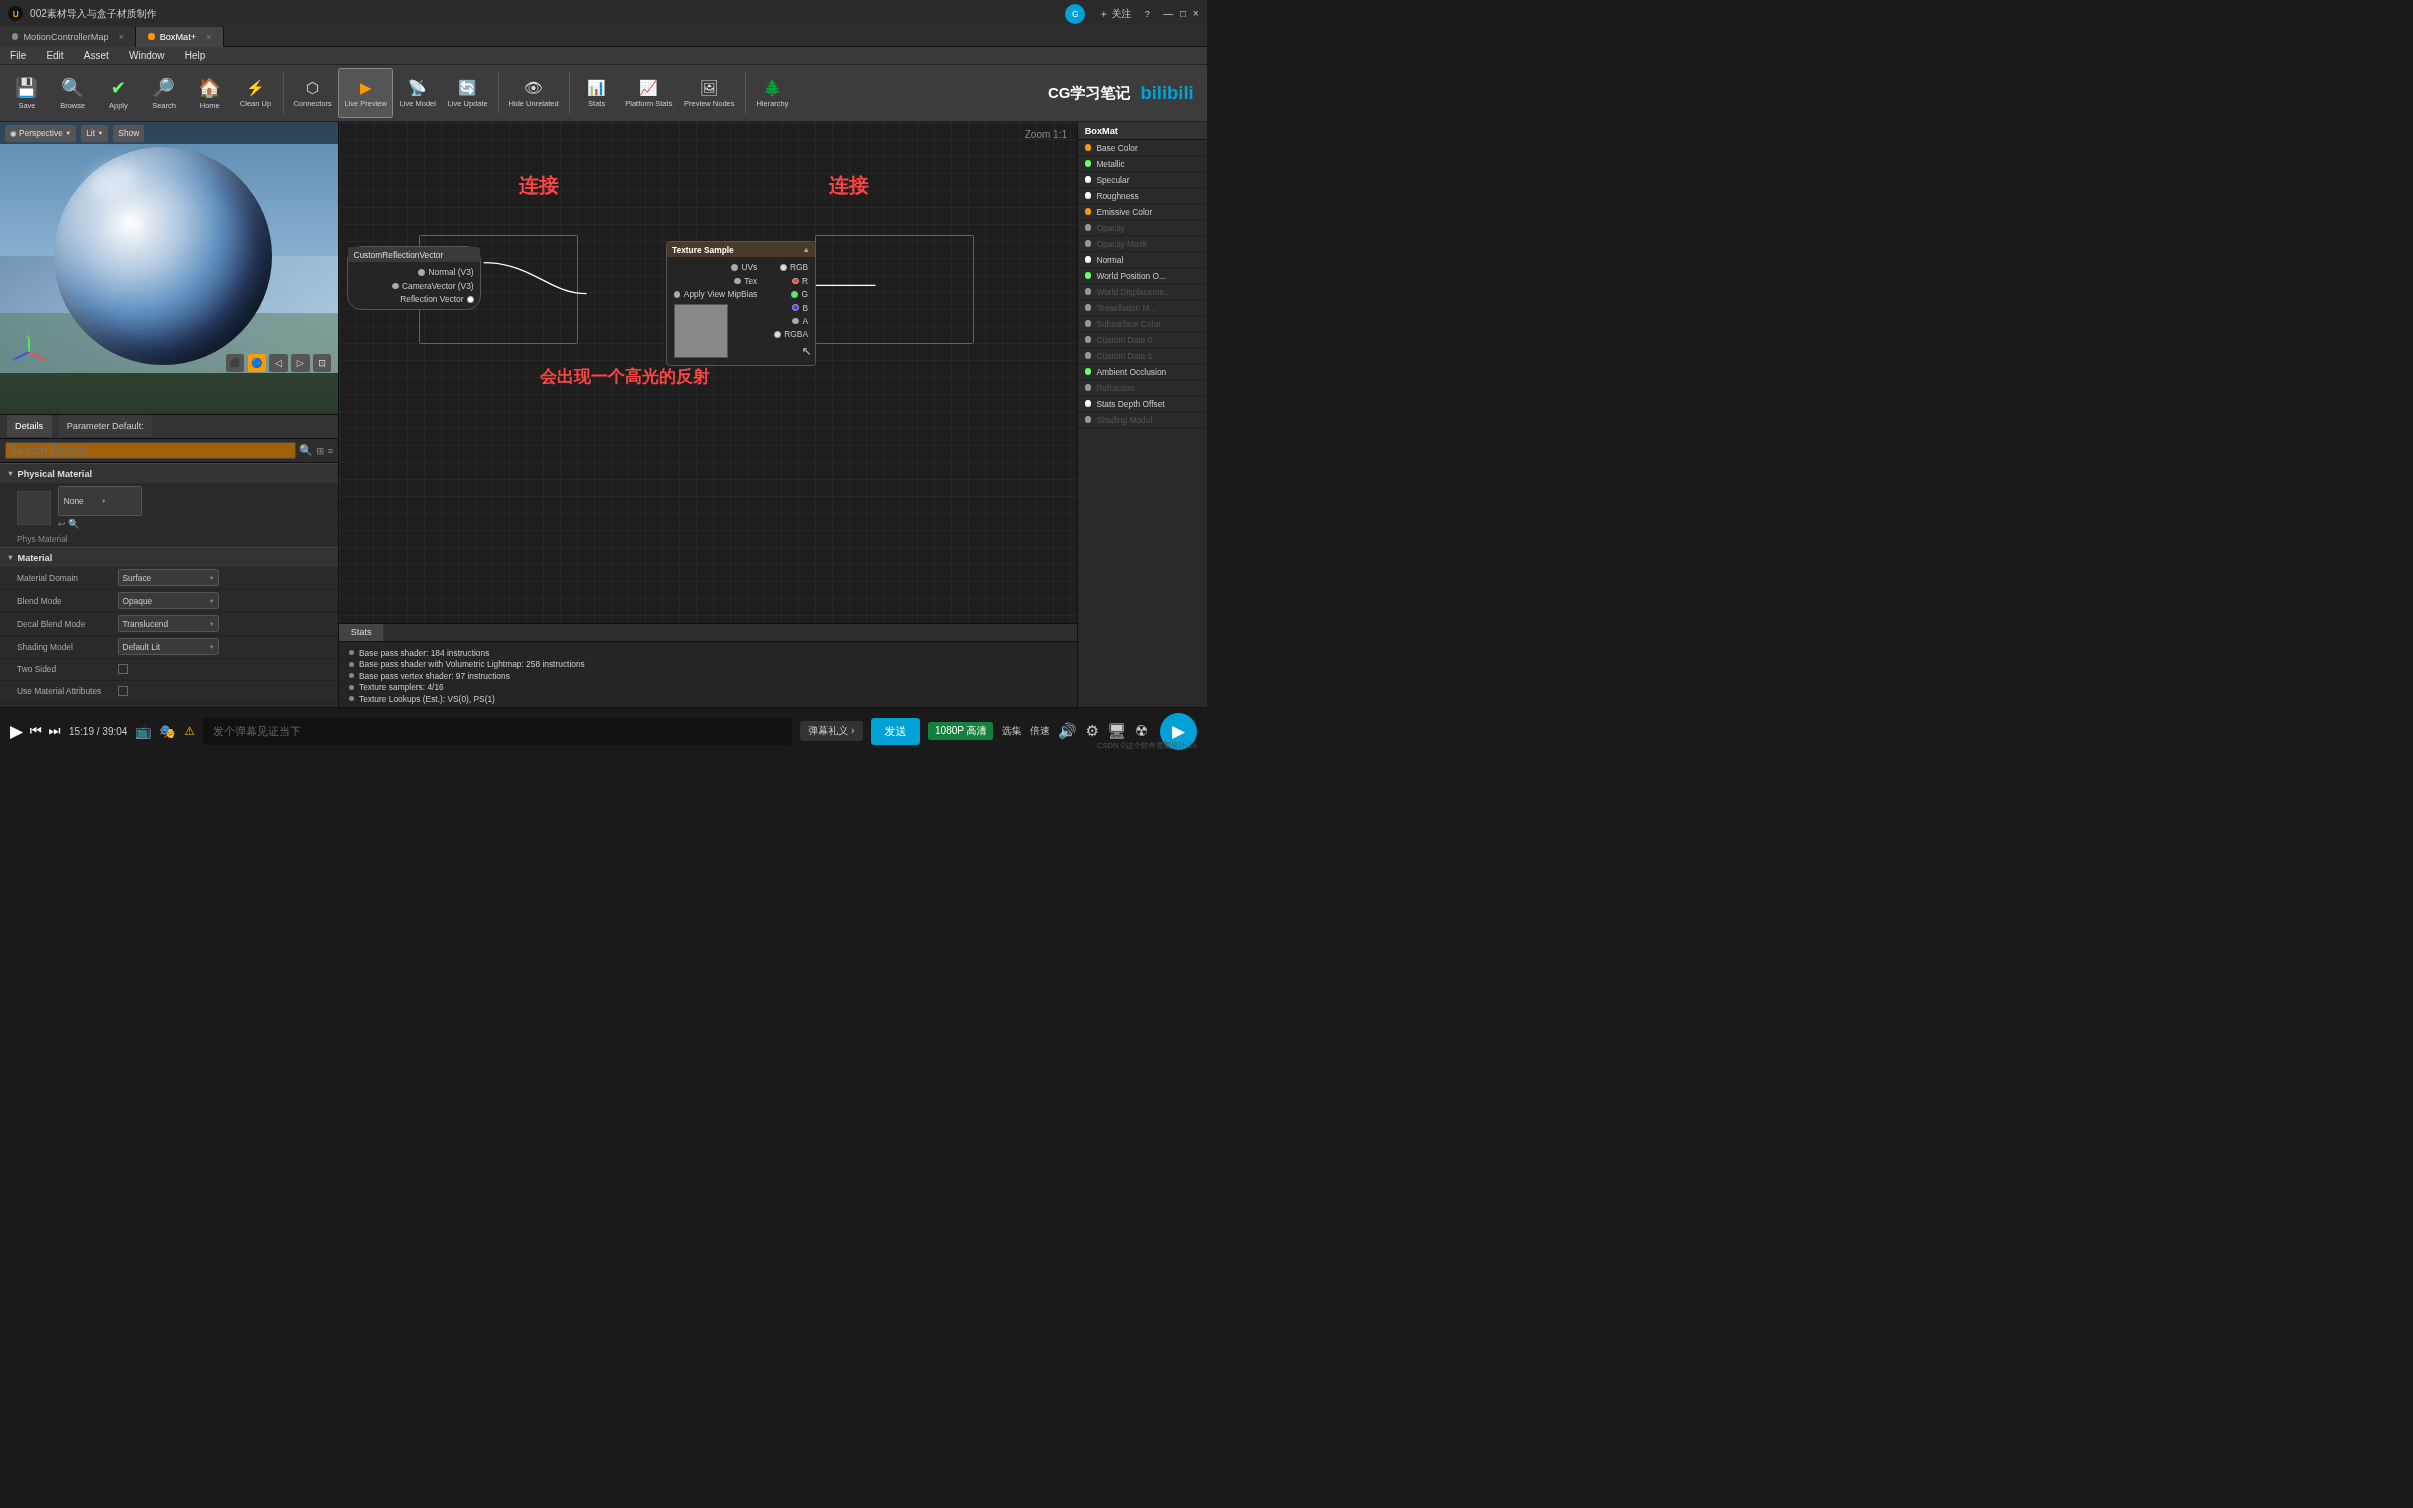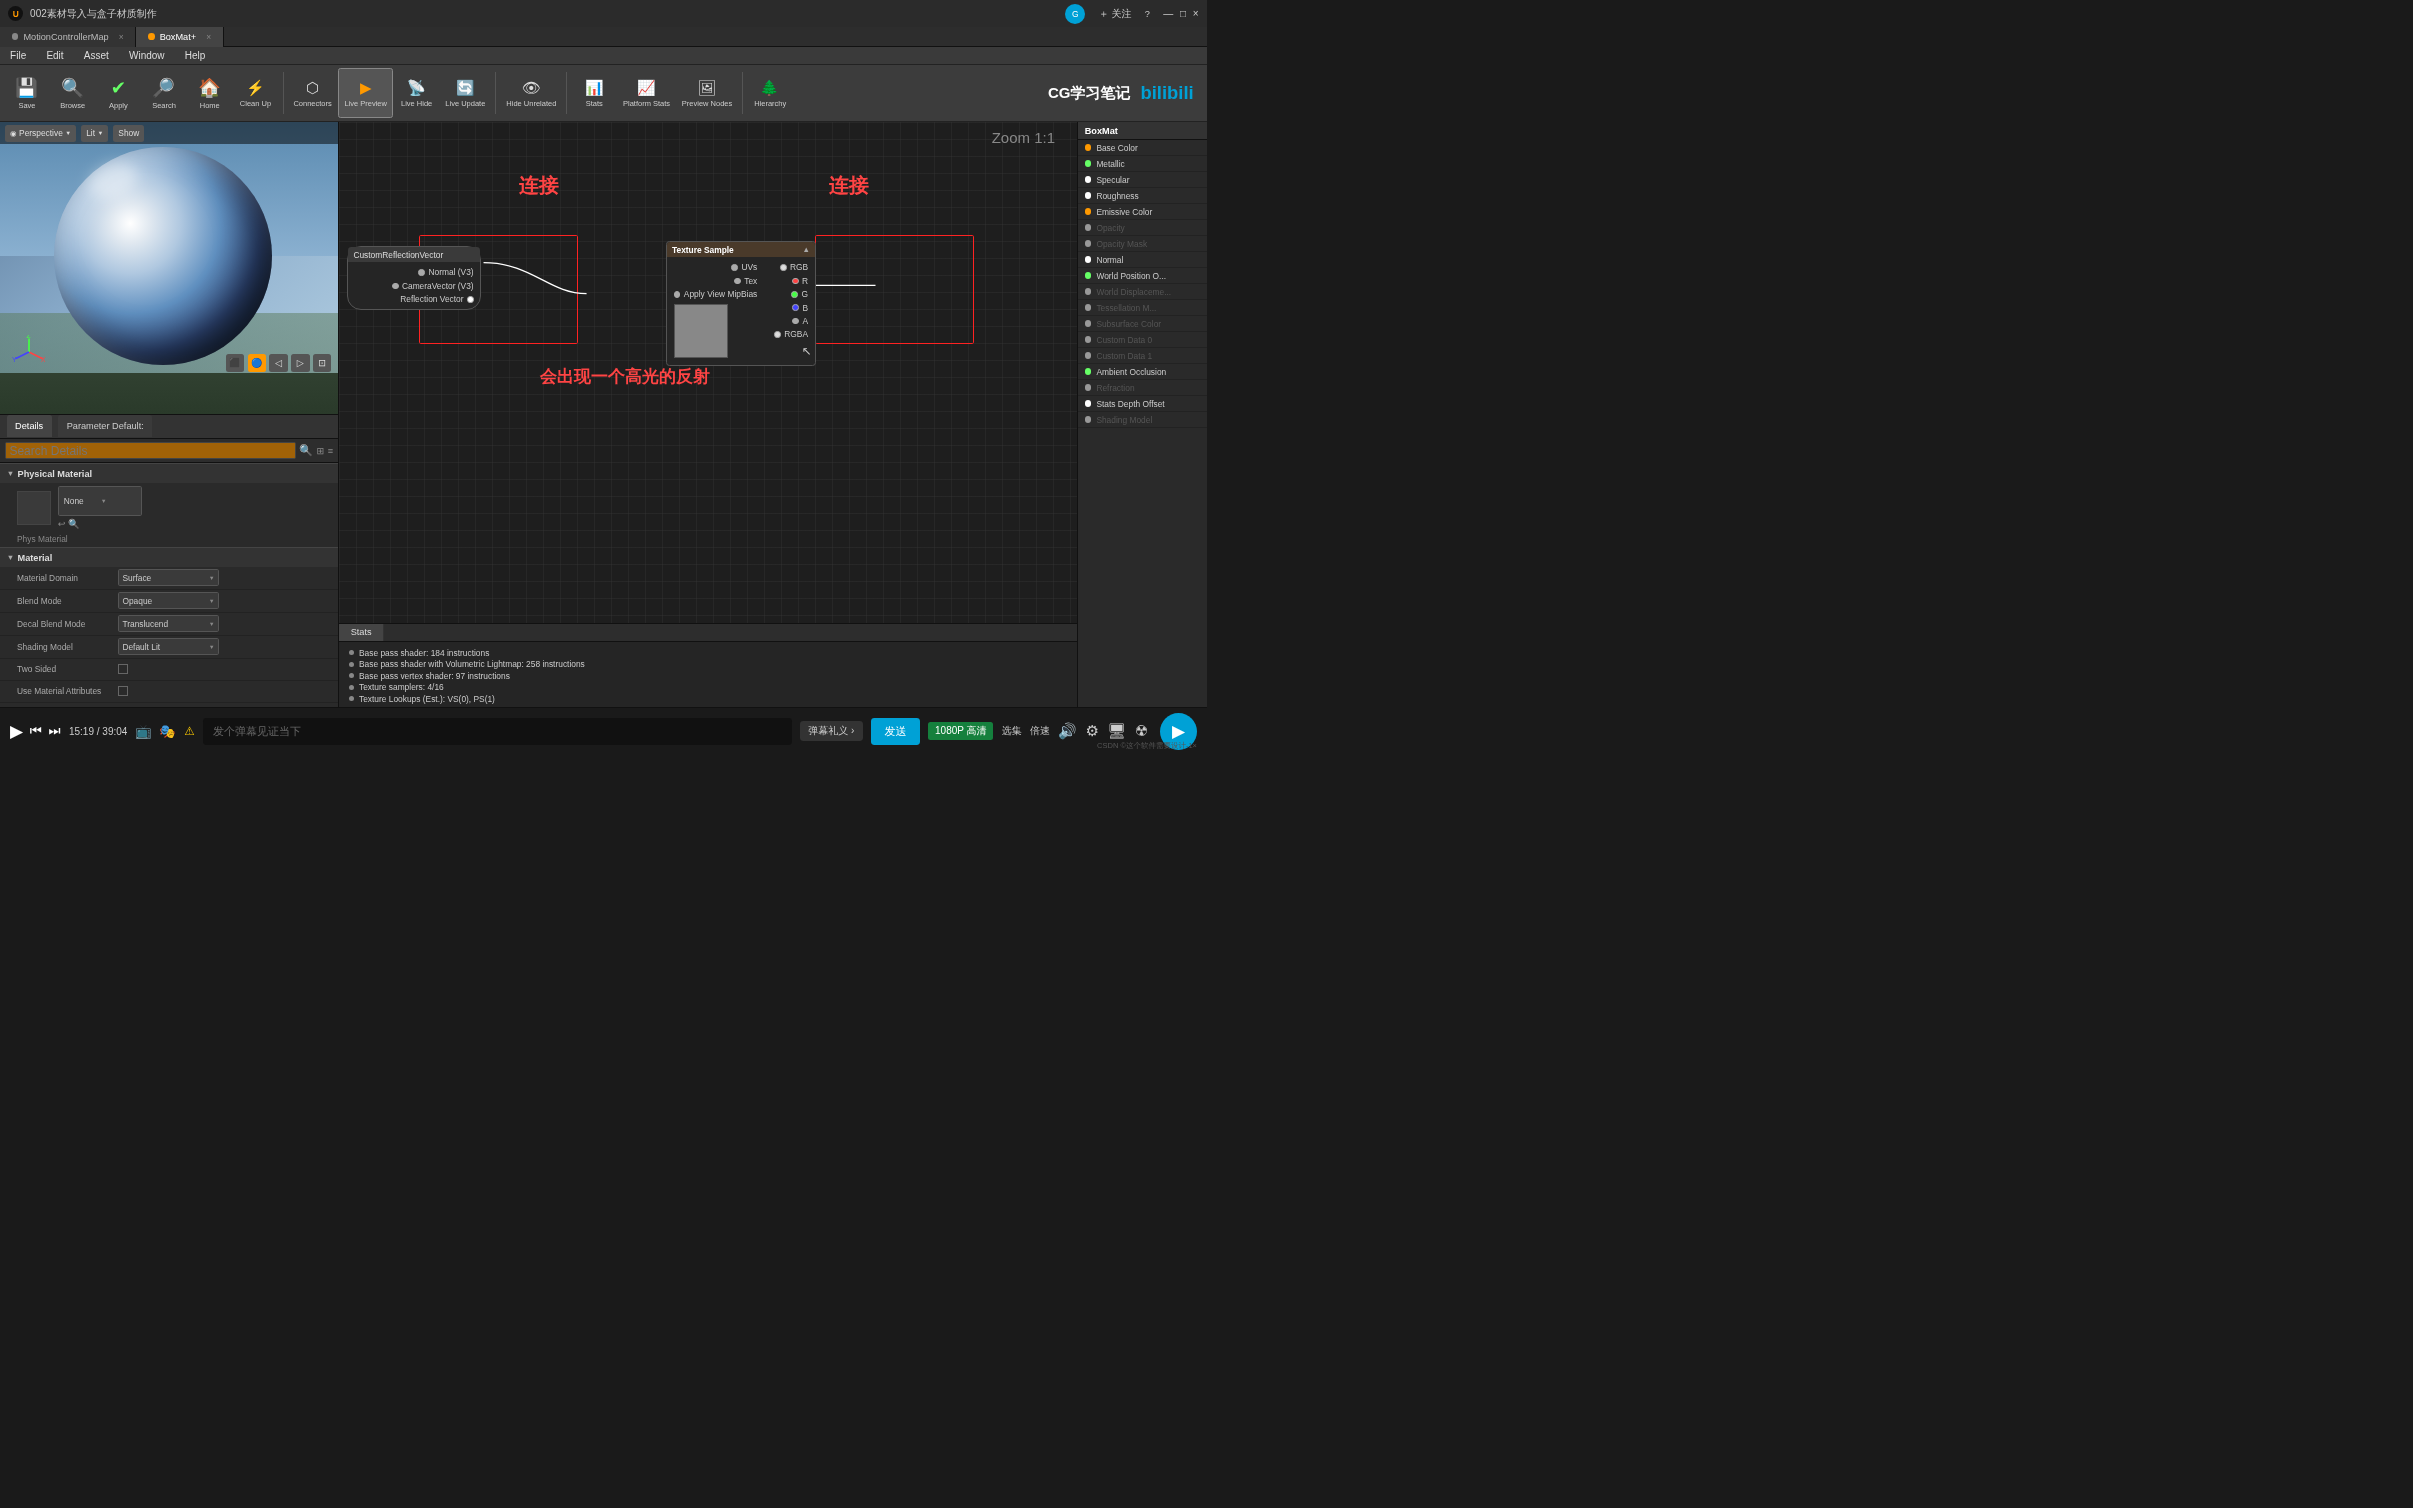--- a/index.html
+++ b/index.html
@@ -600,21 +600,21 @@
     <span class="label">Connectors</span>
   </div>
 
   <div class="tool-btn active-orange" style="background:#555;border:0.8px solid #888;">
     <span class="icon" style="font-size:15px;color:#f90;">▶</span>
     <span class="label">Live Preview</span>
   </div>
 
   <div class="tool-btn">
     <span class="icon" style="font-size:15px;">📡</span>
-    <span class="label">Live Hide</span>
+    <span class="label">Live Model</span>
   </div>
 
   <div class="tool-btn">
     <span class="icon" style="font-size:15px;">🔄</span>
     <span class="label">Live Update</span>
   </div>
   <div class="toolbar-sep"></div>
 
   <div class="tool-btn">
     <span class="icon" style="font-size:15px;">👁</span>
@@ -791,21 +791,21 @@
         <div class="prop-value">
           <div class="checkbox checked"></div>
         </div>
       </div>
 
     </div>
   </div>
 
   <div id="nodegraph" style="flex:1;background:#1e1e1e;position:relative;background-image:linear-gradient(rgba(60,60,60,0.3) 0.8px,transparent 0.8px),linear-gradient(90deg,rgba(60,60,60,0.3) 0.8px,transparent 0.8px);background-size:17px 17px;overflow:hidden;">
 
-    <span style="position:absolute;top:6.7px;right:22px;color:#888;font-size:15px;">Zoom 1:1</span>
+    <span style="position:absolute;top:6.7px;right:10px;color:#888;font-size:10px;">Zoom 1:1</span>
 
     <span class="connect-label" style="left:180px;top:50px;">连接</span>
     <span class="connect-label" style="left:490px;top:50px;">连接</span>
 
     <div class="red-box" style="left:80px;top:113px;width:159px;height:109px;"></div>
 
     <div class="red-box" style="left:476px;top:113px;width:159px;height:109px;"></div>
 
     <div style="position:absolute;left:8.4px;top:124px;background:#252525;border:0.8px solid #555;border-radius:14px;min-width:134px;z-index:5;">
       <div style="background:#3a3a3a;padding:2.5px 5px;border-radius:3.4px 3.4px 0 0;color:#ddd;font-size:8.4px;">CustomReflectionVector</div>

